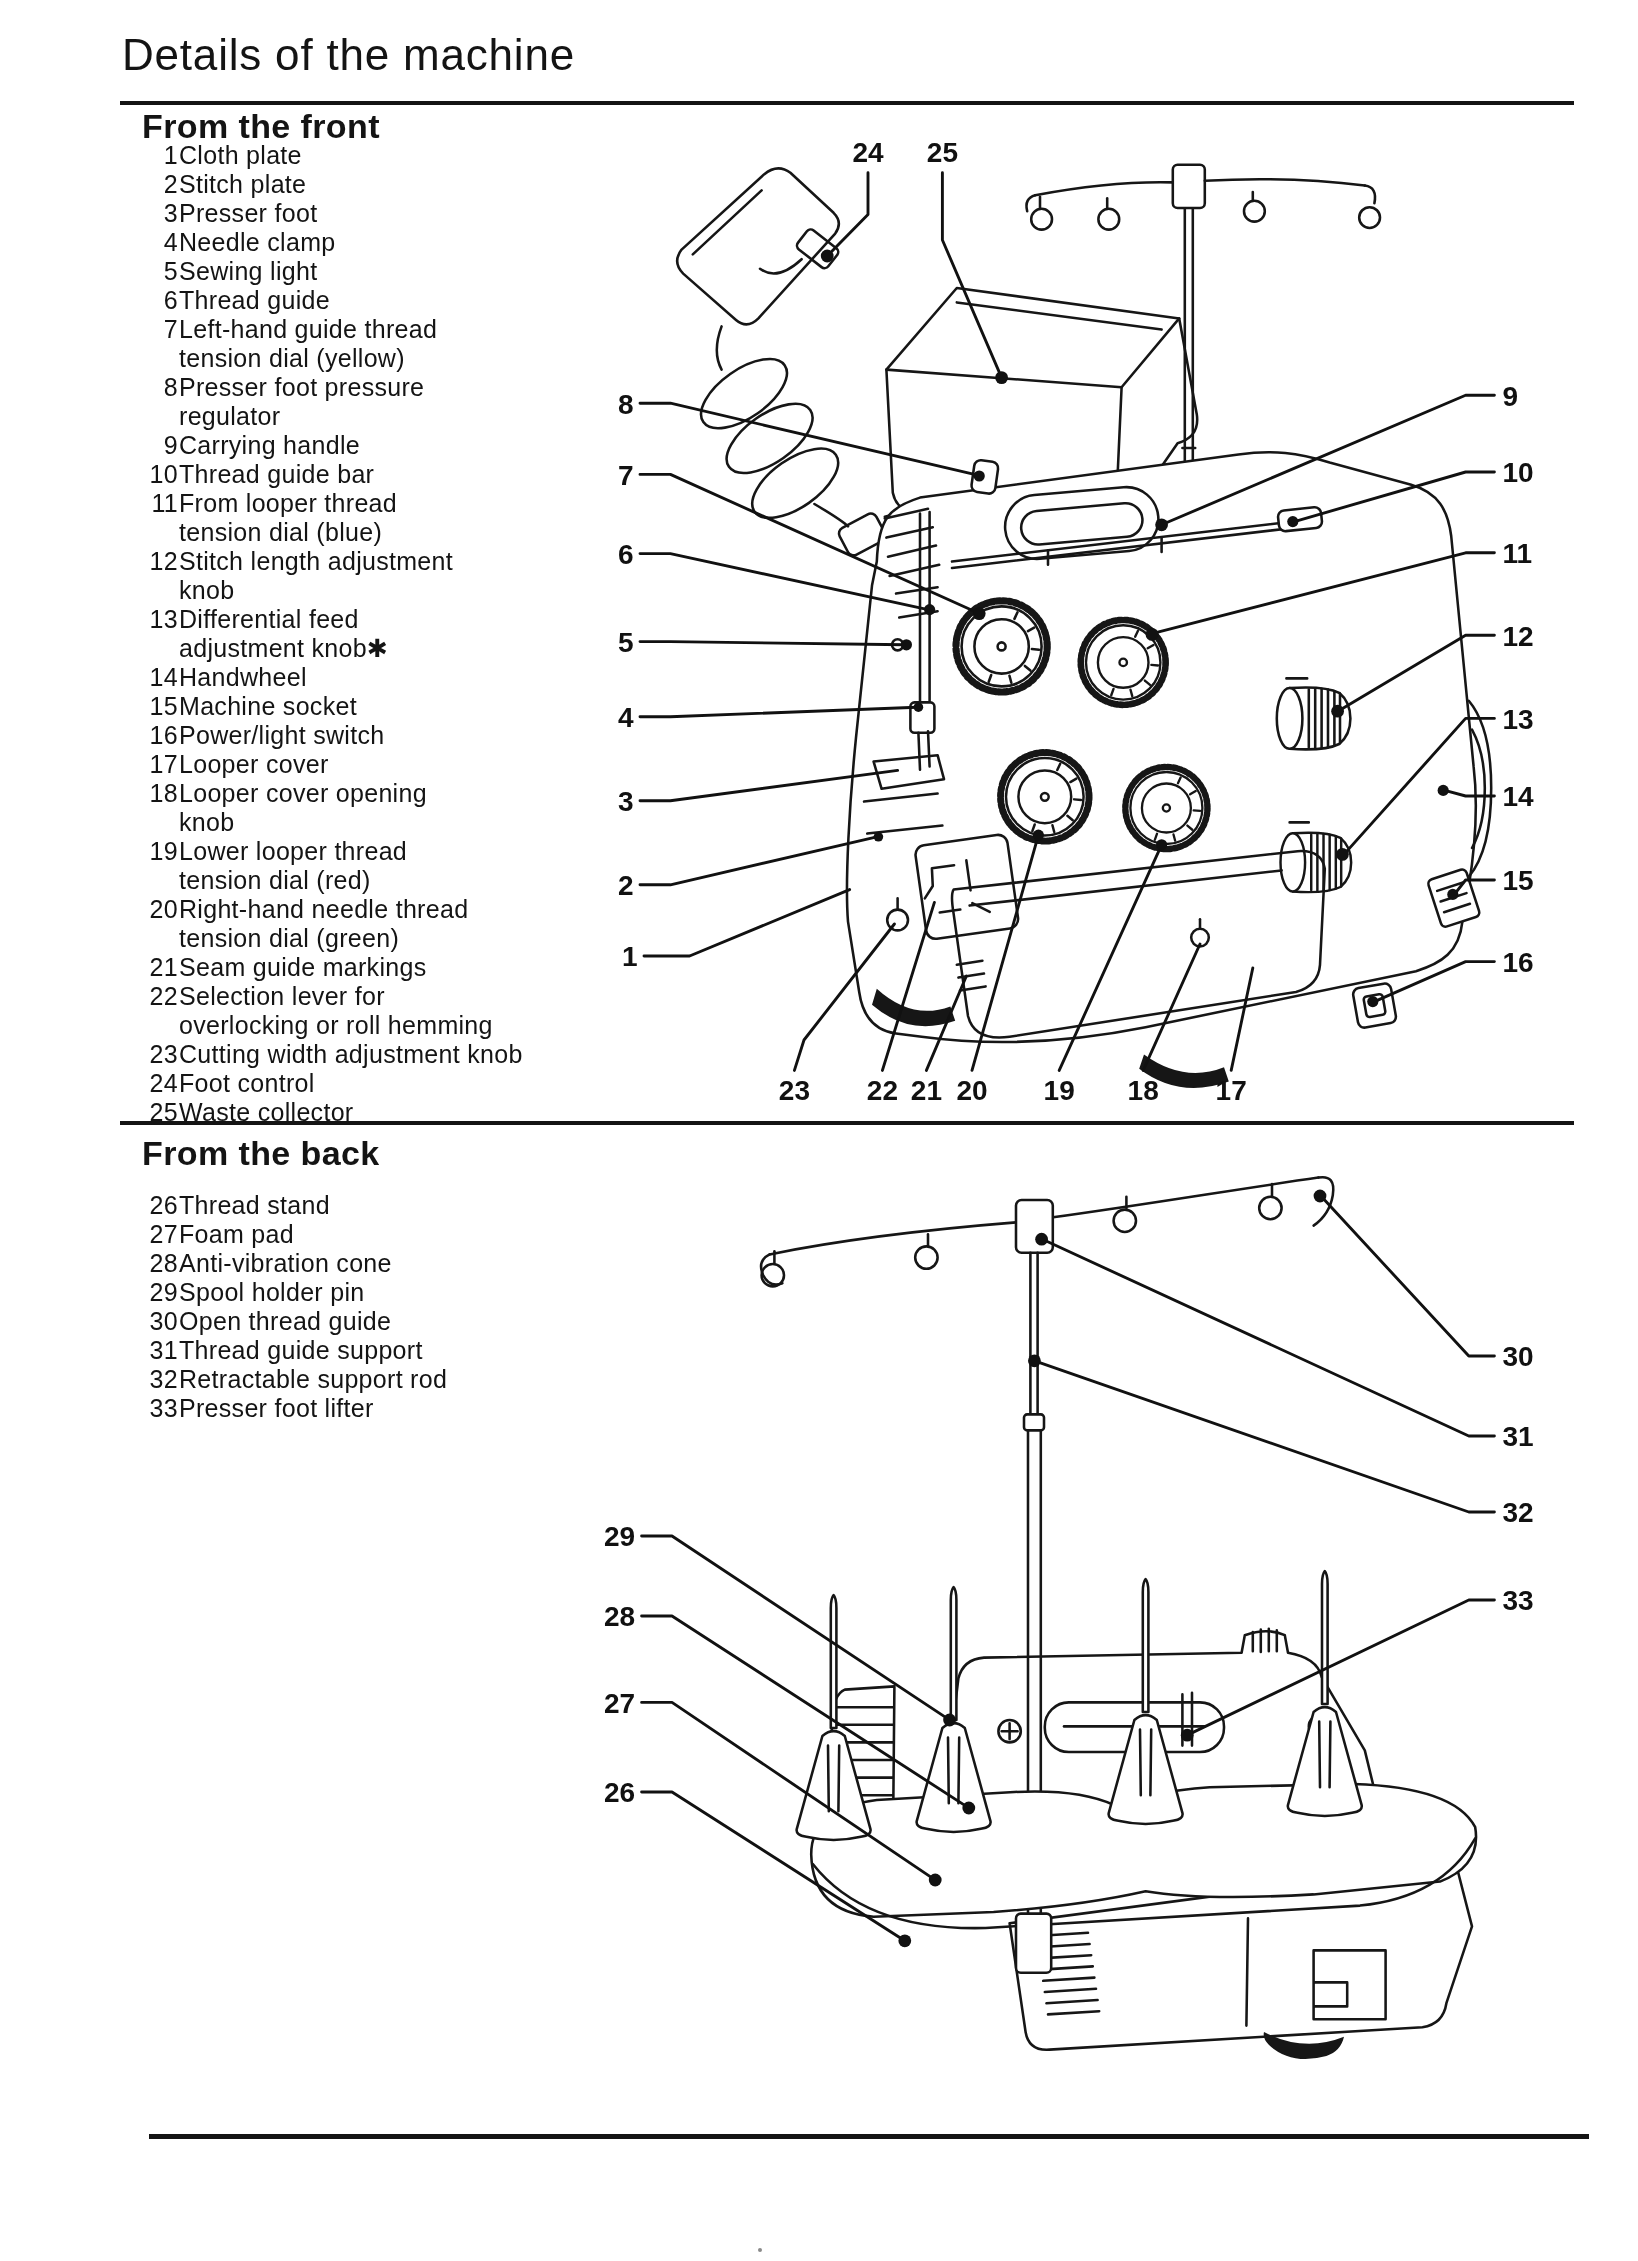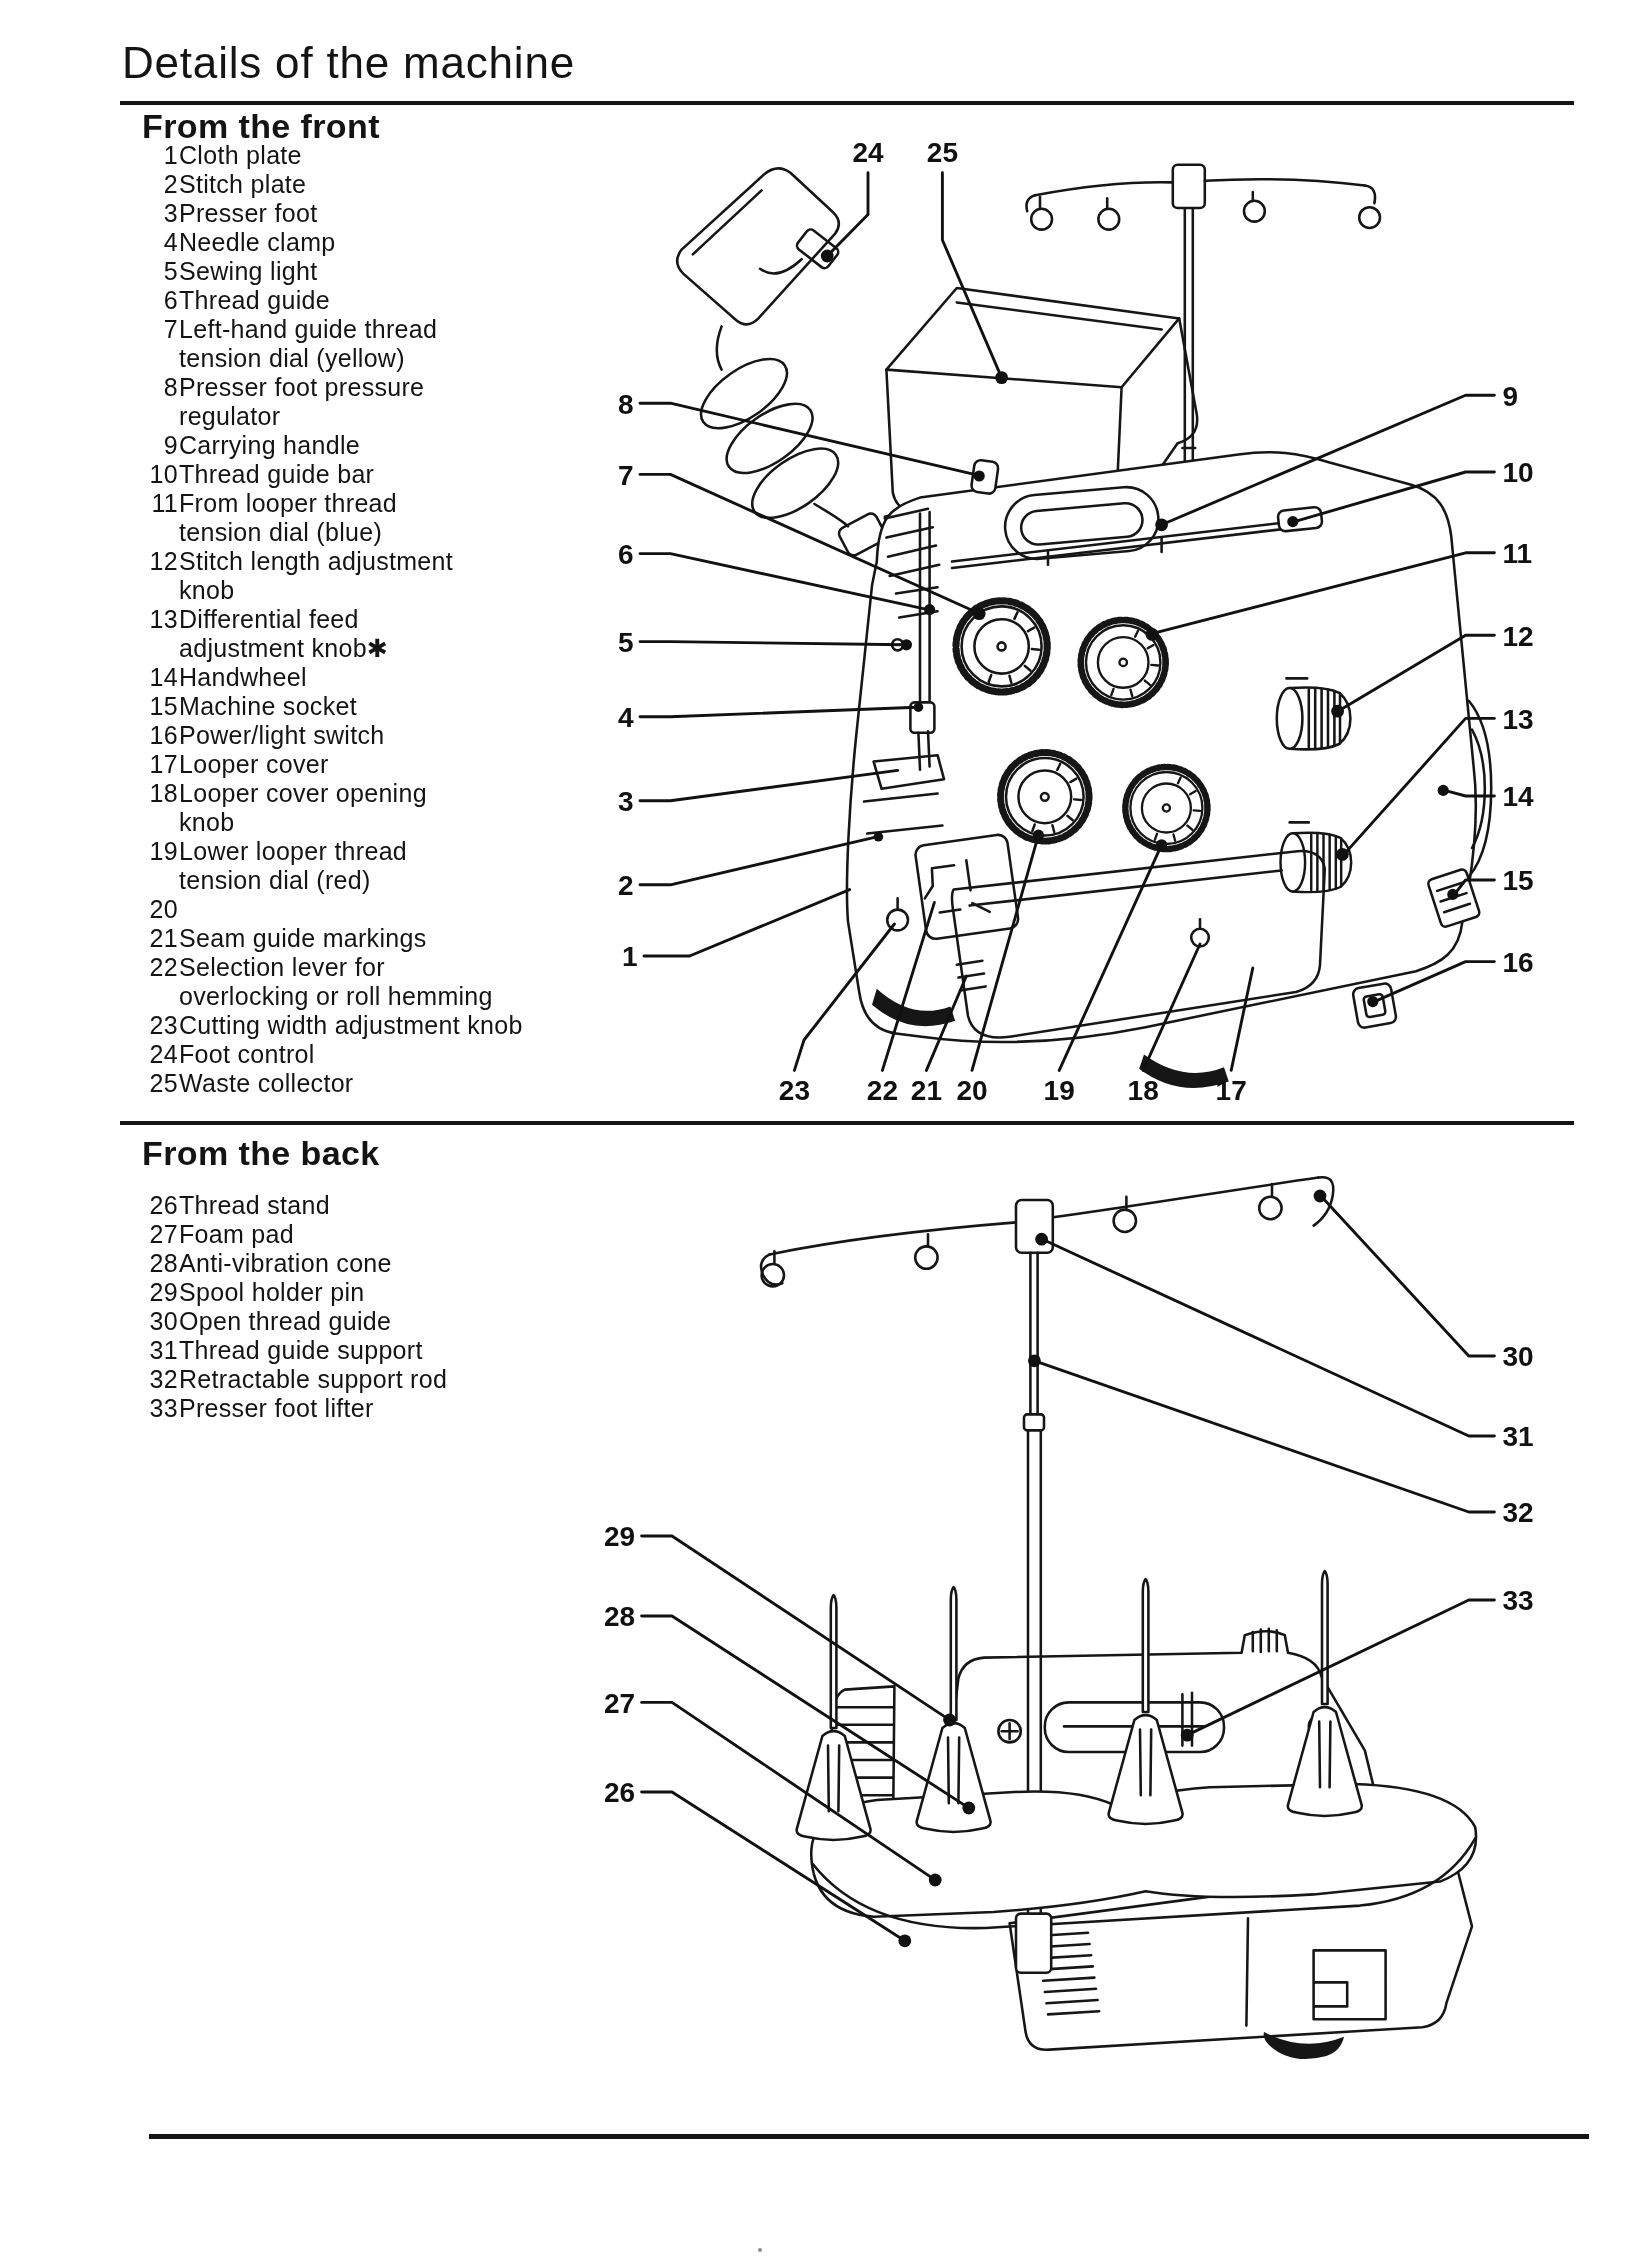--- a/index.html
+++ b/index.html
@@ -6,21 +6,21 @@
   body{
     position:relative;
     width:1638px;height:2261px;
     background:#ffffff;
     font-family:"Liberation Sans","DejaVu Sans",sans-serif;
     color:#141414;
     overflow:hidden;
   }
   .abs{position:absolute;}
   .page-title{
-    left:122px;top:38px;
+    left:122px;top:30px;
     font-size:44px;font-weight:400;letter-spacing:0.8px;
   }
   .rule{position:absolute;background:#141414;height:4px;}
   #rule-top{left:120px;top:101px;width:1454px;}
   #rule-mid{left:120px;top:1121px;width:1454px;}
   #rule-bottom{left:149px;top:2134px;width:1440px;height:4.8px;}
   .section-heading{
     font-size:34px;font-weight:700;letter-spacing:0.4px;line-height:1.05;margin-left:20px;
   }
   #heading-front{left:122px;top:109px;}
@@ -160,20 +160,22 @@
     </div>
 
     <div class="parts-row">
       <span class="num">19</span>
       <span class="txt">Lower looper thread
 tension dial (red)</span>
     </div>
 
     <div class="parts-row">
       <span class="num">20</span>
+      <span class="txt">Right-hand needle thread
+tension dial (green)</span>
     </div>
 
     <div class="parts-row">
       <span class="num">21</span>
       <span class="txt">Seam guide markings</span>
     </div>
 
     <div class="parts-row">
       <span class="num">22</span>
       <span class="txt">Selection lever for

